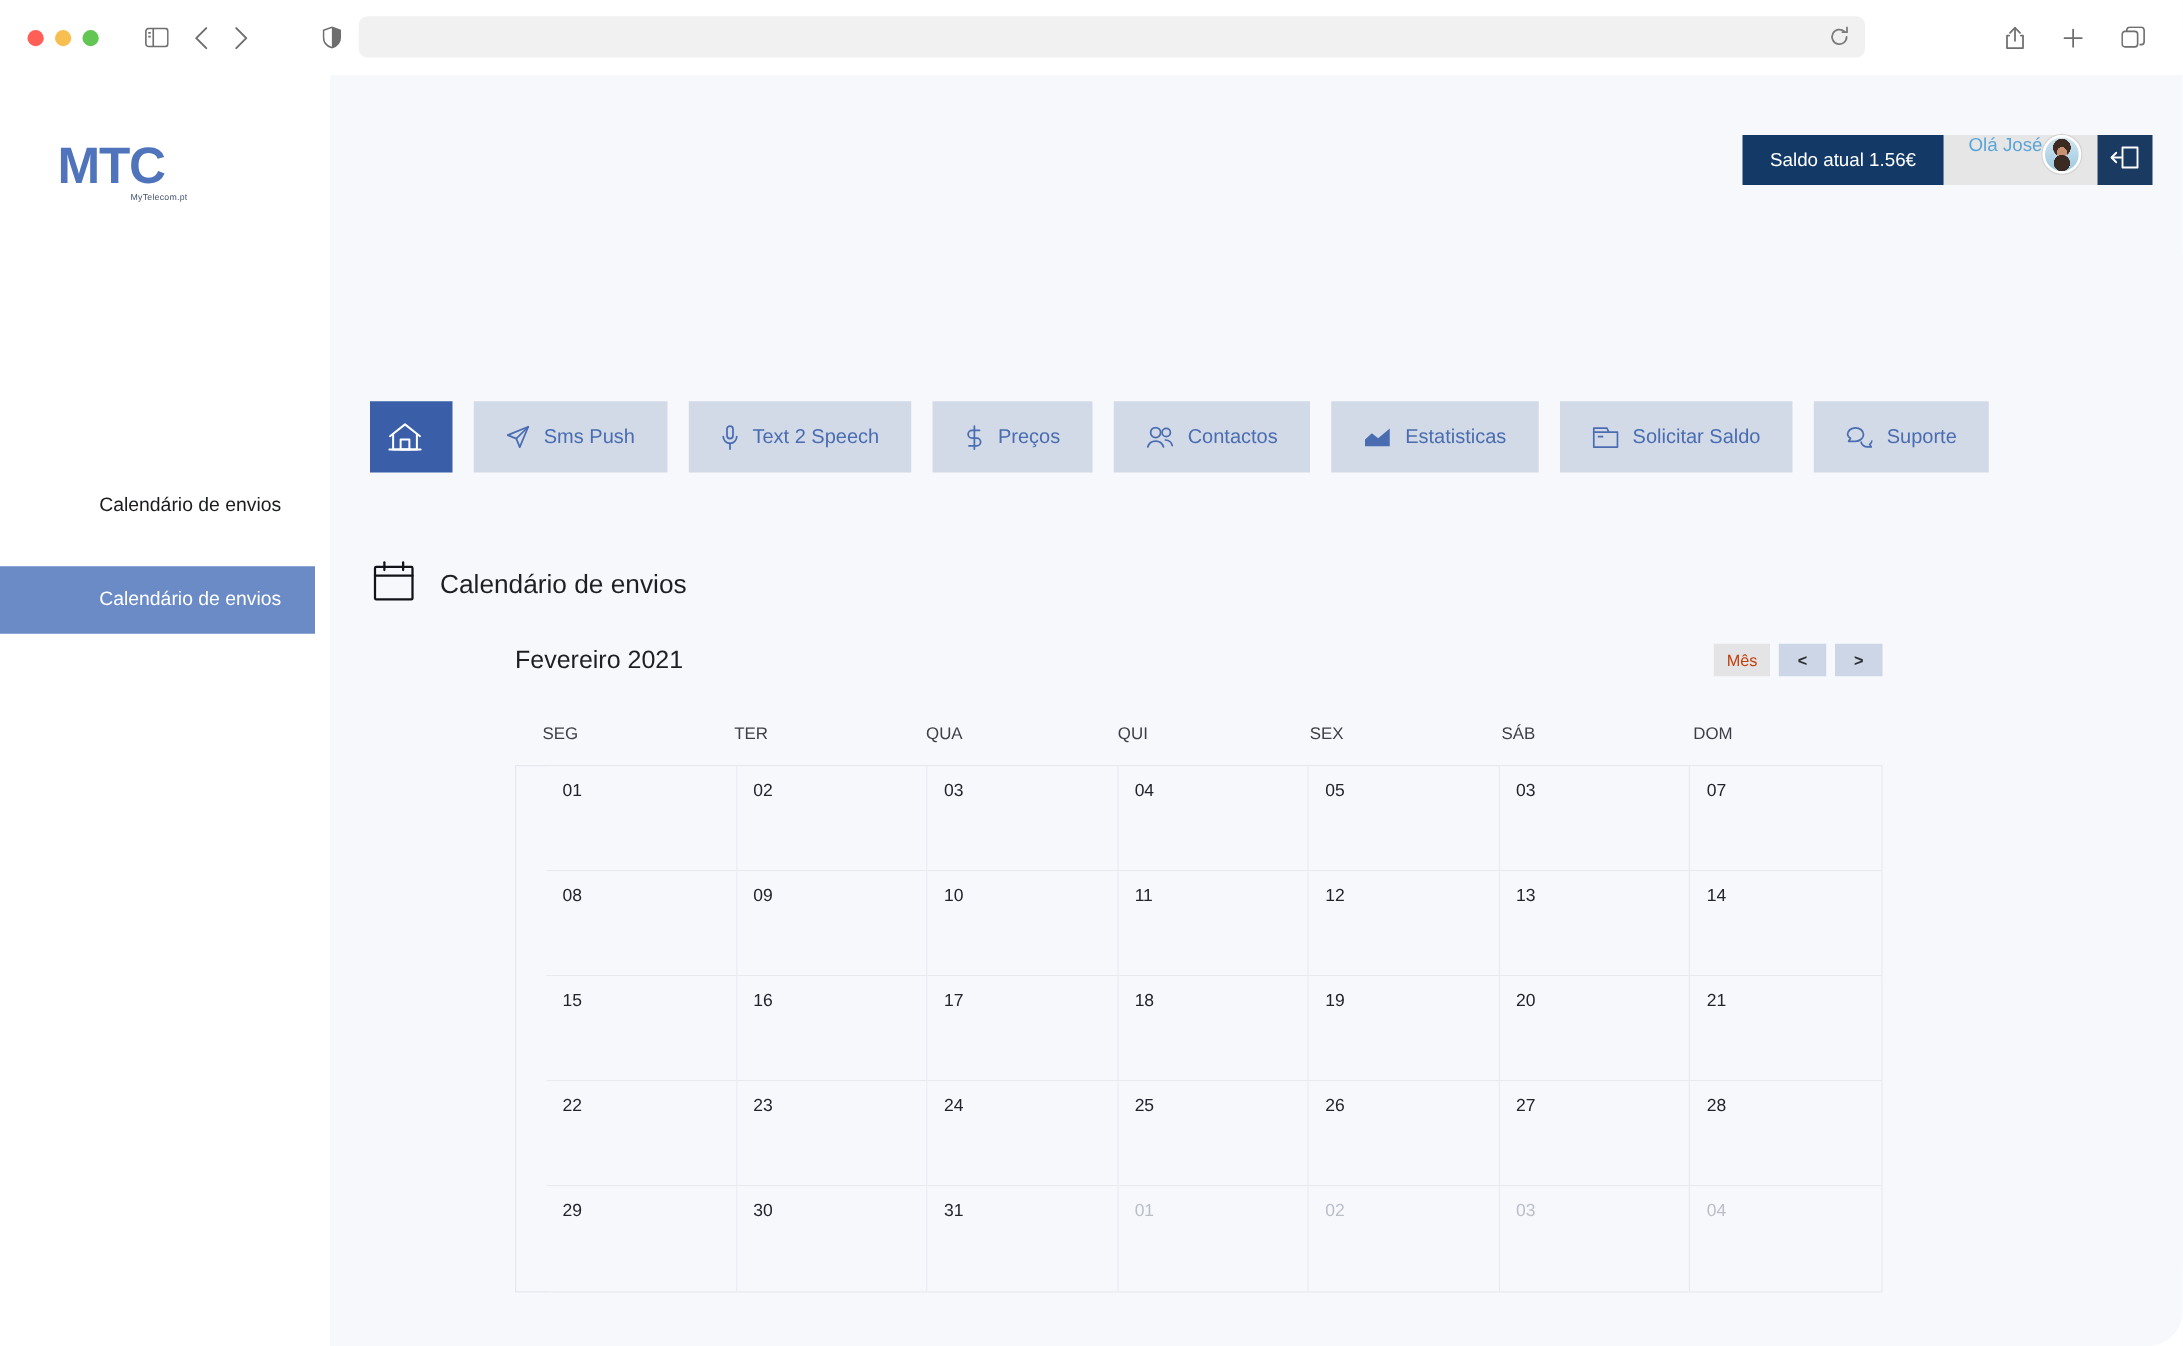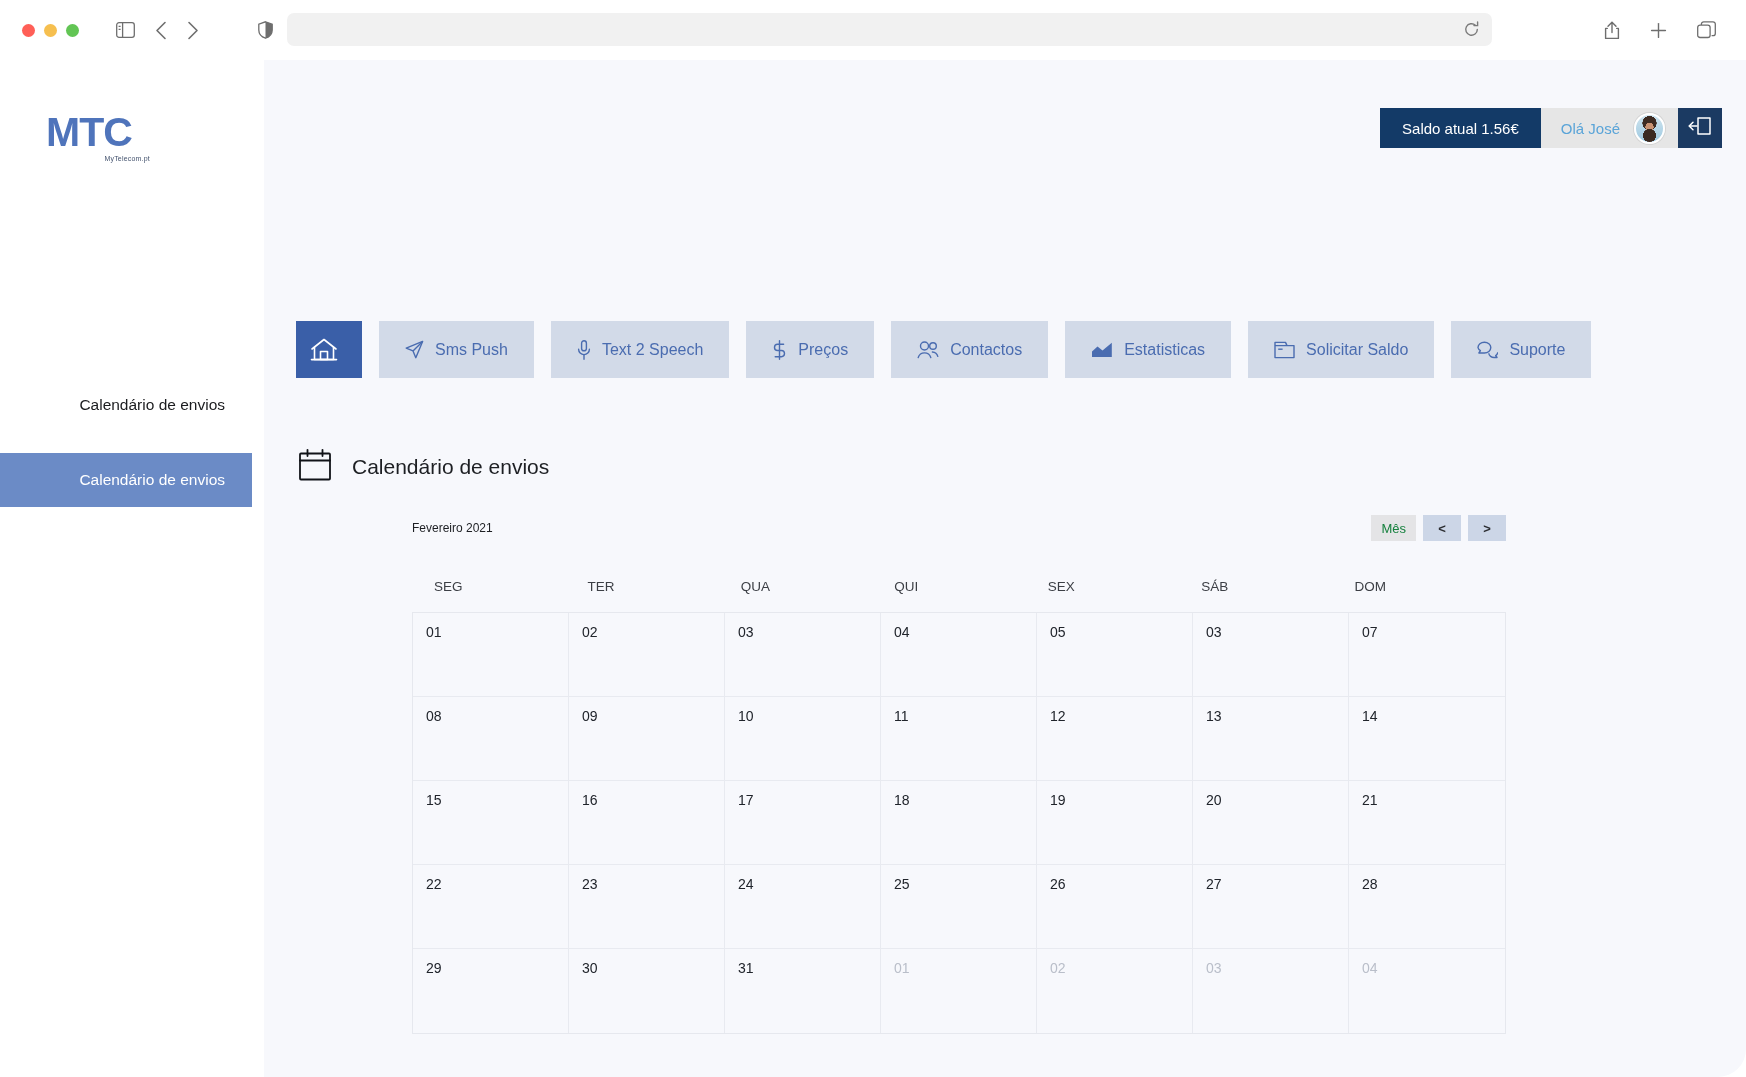--- a/index.html
+++ b/index.html
@@ -109,21 +109,21 @@
   }
   .saldo {
     background: #133a67;
     color: #ffffff;
     font-size: 15px;
     display: flex; align-items: center;
     padding: 0 22px;
   }
   .greet {
     background: #e6e6e6;
-    display: flex; align-items: center; gap: 14px;
+    display: flex; align-items: flex-start; 
     padding: 0 13px 0 20px;
   }
   .greet-text { font-size: 15px; color: #5aa4d8; }
   .avatar {
     width: 31px; height: 31px; border-radius: 50%;
     background:
       radial-gradient(circle at 50% 76%, #3a2a22 0 26%, transparent 27%),
       radial-gradient(ellipse at 50% 45%, #c89272 0 21%, transparent 22%),
       radial-gradient(circle at 50% 30%, #3d2b22 0 30%, transparent 31%),
       linear-gradient(#cfe4ef, #9ec9e0);
@@ -163,43 +163,44 @@
     display: flex; align-items: center; gap: 20px;
   }
   .pagehead-title { font-size: 21px; color: #1d1f23; }
 
   
   .cal {
     position: absolute; left: 148px; top: 455px;
     width: 1094px;
   }
   .cal-top { display: flex; align-items: center; justify-content: space-between; }
-  .cal-month { font-size: 12px; color: #1d1f23; }
+  .cal-month { font-size: 20px; color: #1d1f23; }
   .cal-ctrls { display: flex; gap: 7px; }
   .cal-btn {
     min-width: 38px; height: 26px;
     display: flex; align-items: center; justify-content: center;
     font-size: 13px;
     padding: 0 10px;
   }
-  .cal-btn.mes { background: #e4e4e6; color: #15803d; }
+  .cal-btn.mes { background: #e4e4e6; color: #c2410c; }
   .cal-btn.nav { background: #ccd6e7; color: #2b2d31; font-weight: 600; }
 
   .cal-dows {
     display: grid; grid-template-columns: repeat(7, 1fr);
     margin-top: 38px;
     margin-left: 20px;
   }
   .dow { font-size: 13.5px; color: #3c3f45; padding-left: 2px; }
 
   .cal-grid {
     margin-top: 18px;
     border: 1px solid #e6e8ee;
     display: grid;
     grid-template-columns: repeat(7, 1fr);
+    padding-left: 24px;
   }
   .cell {
     height: 84px;
     border-right: 1px solid #e8eaf0;
     border-bottom: 1px solid #e8eaf0;
     padding: 11px 0 0 13px;
     font-size: 14px;
     color: #20242b;
     background: #f7f8fc;
   }

